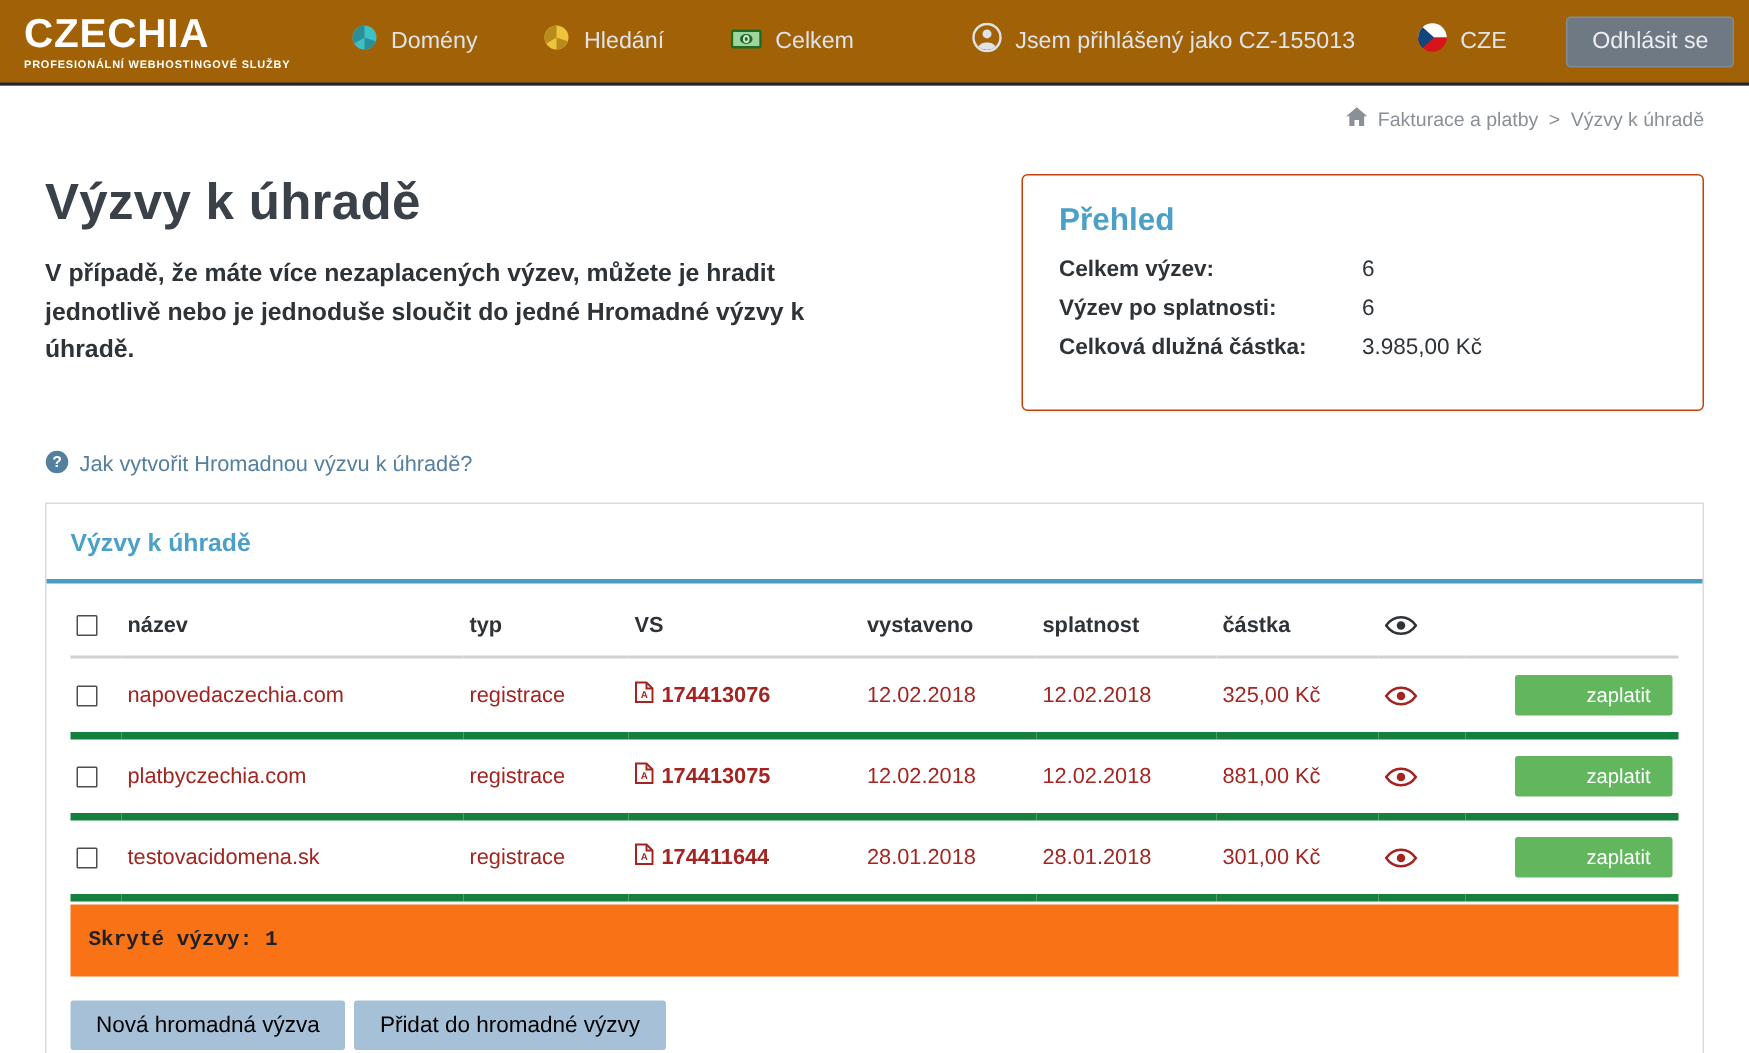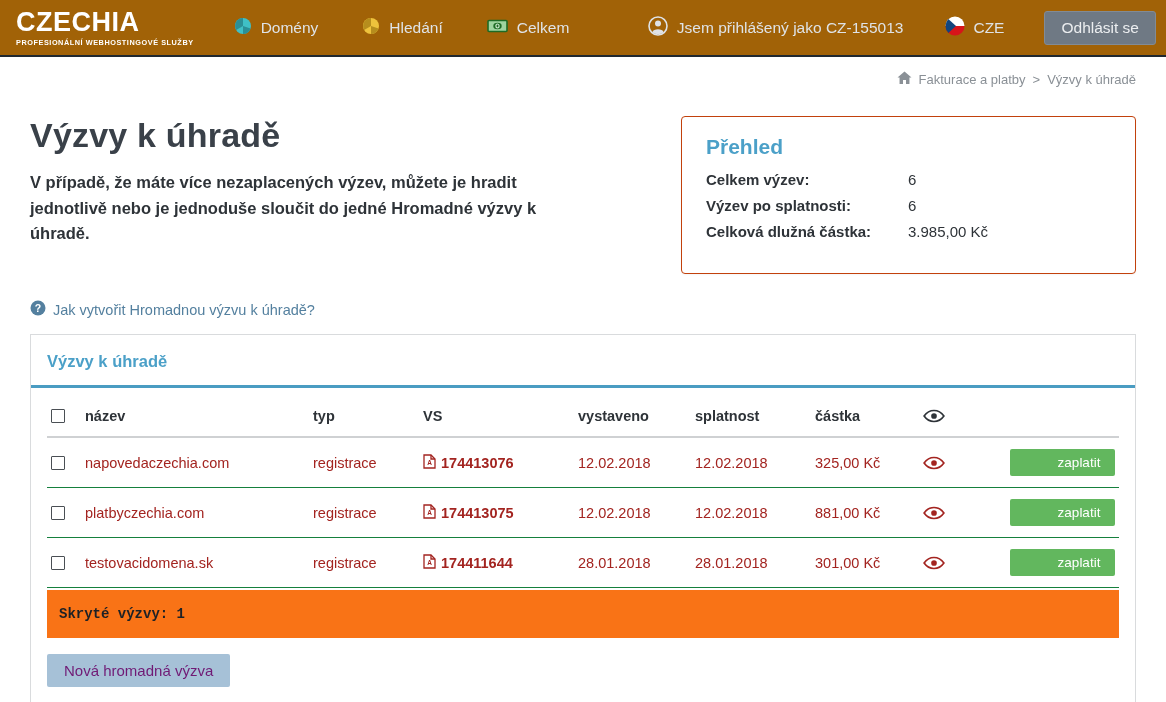--- a/index.html
+++ b/index.html
@@ -51,38 +51,38 @@
   .card-head { padding:17px 16px 14px 16px; color:#4ba0c8; font-size:16.5px; font-weight:bold; }
   .card-head-rule { height:3px; background:#4a9cc2; }
   .card-body { padding:6px 16px 0 16px; }
 
   table.inv { width:100%; border-collapse:collapse; table-layout:fixed; }
   col.c-check{width:34px;} col.c-name{width:228px;} col.c-type{width:110px;}
   col.c-vs{width:155px;} col.c-issued{width:117px;} col.c-due{width:120px;}
   col.c-amount{width:108px;} col.c-eye{width:58px;} col.c-action{width:auto;}
   .inv th { text-align:left; font-size:14.5px; color:#2e3338; font-weight:bold;
     padding:14px 4px 12px 4px; border-bottom:2px solid #cfd1d3; }
-  .inv td { font-size:14.5px; color:#a32420; padding:11px 4px; border-bottom:1px solid #15803d;
+  .inv td { font-size:14.5px; color:#a32420; padding:11px 4px; border-bottom:5px solid #15803d;
     vertical-align:middle; }
   .inv td.vs-cell { font-weight:bold; }
   .vs-wrap { display:flex; align-items:center; gap:5px; }
   .eye-th svg, .eye-td svg { display:block; }
   .eye-th { color:#2e3338; }
   .eye-td { color:#a32420; cursor:pointer; }
   .domain-link { cursor:pointer; }
   .pay-btn { display:block; margin-left:auto; width:105px; height:27px; background:#62b75e;
     border:none; border-radius:2px; color:#ffffff; font-size:13.5px; cursor:pointer;
     font-family:"Liberation Sans", sans-serif;padding-left:33px; }
   input.cb { appearance:none; -webkit-appearance:none; width:14px; height:14px;
     border:1.5px solid #4a4f54; background:#fff; border-radius:1px; cursor:pointer; display:block; }
 
   .hidden-bar { margin-top:2px; background:#f97316; height:48px; display:flex; align-items:center;
     padding-left:12px; font-size:14px; font-weight:bold; color:#1d2126;font-family:Liberation Mono, monospace; }
   .bulk-actions { margin-top:16px; display:flex; gap:6px; }
-  .bulk-btn { background:#a6c1d7; border:none; border-radius:2px; color:#701a75; font-size:15px;
+  .bulk-btn { background:#a6c1d7; border:none; border-radius:2px; color:#000000; font-size:15px;
     padding:8px 17px; height:33px; cursor:pointer; font-family:"Liberation Sans", sans-serif; }
 </style>
 </head>
 <body>
 
 <div class="topbar">
   <div class="logo-block">
     <div class="logo-title">CZECHIA</div>
     <div class="logo-sub">PROFESIONÁLNÍ WEBHOSTINGOVÉ SLUŽBY</div>
   </div>
@@ -321,15 +321,16 @@
               <button class="pay-btn">zaplatit</button>
             </td>
         </tr>
       </tbody>
     </table>
 
     <div class="hidden-bar">Skryté výzvy: 1</div>
 
     <div class="bulk-actions">
       <button class="bulk-btn">Nová hromadná výzva</button>
+      <button class="bulk-btn">Přidat do hromadné výzvy</button>
     </div>
   </div>
 </div>
 
 </body></html>

